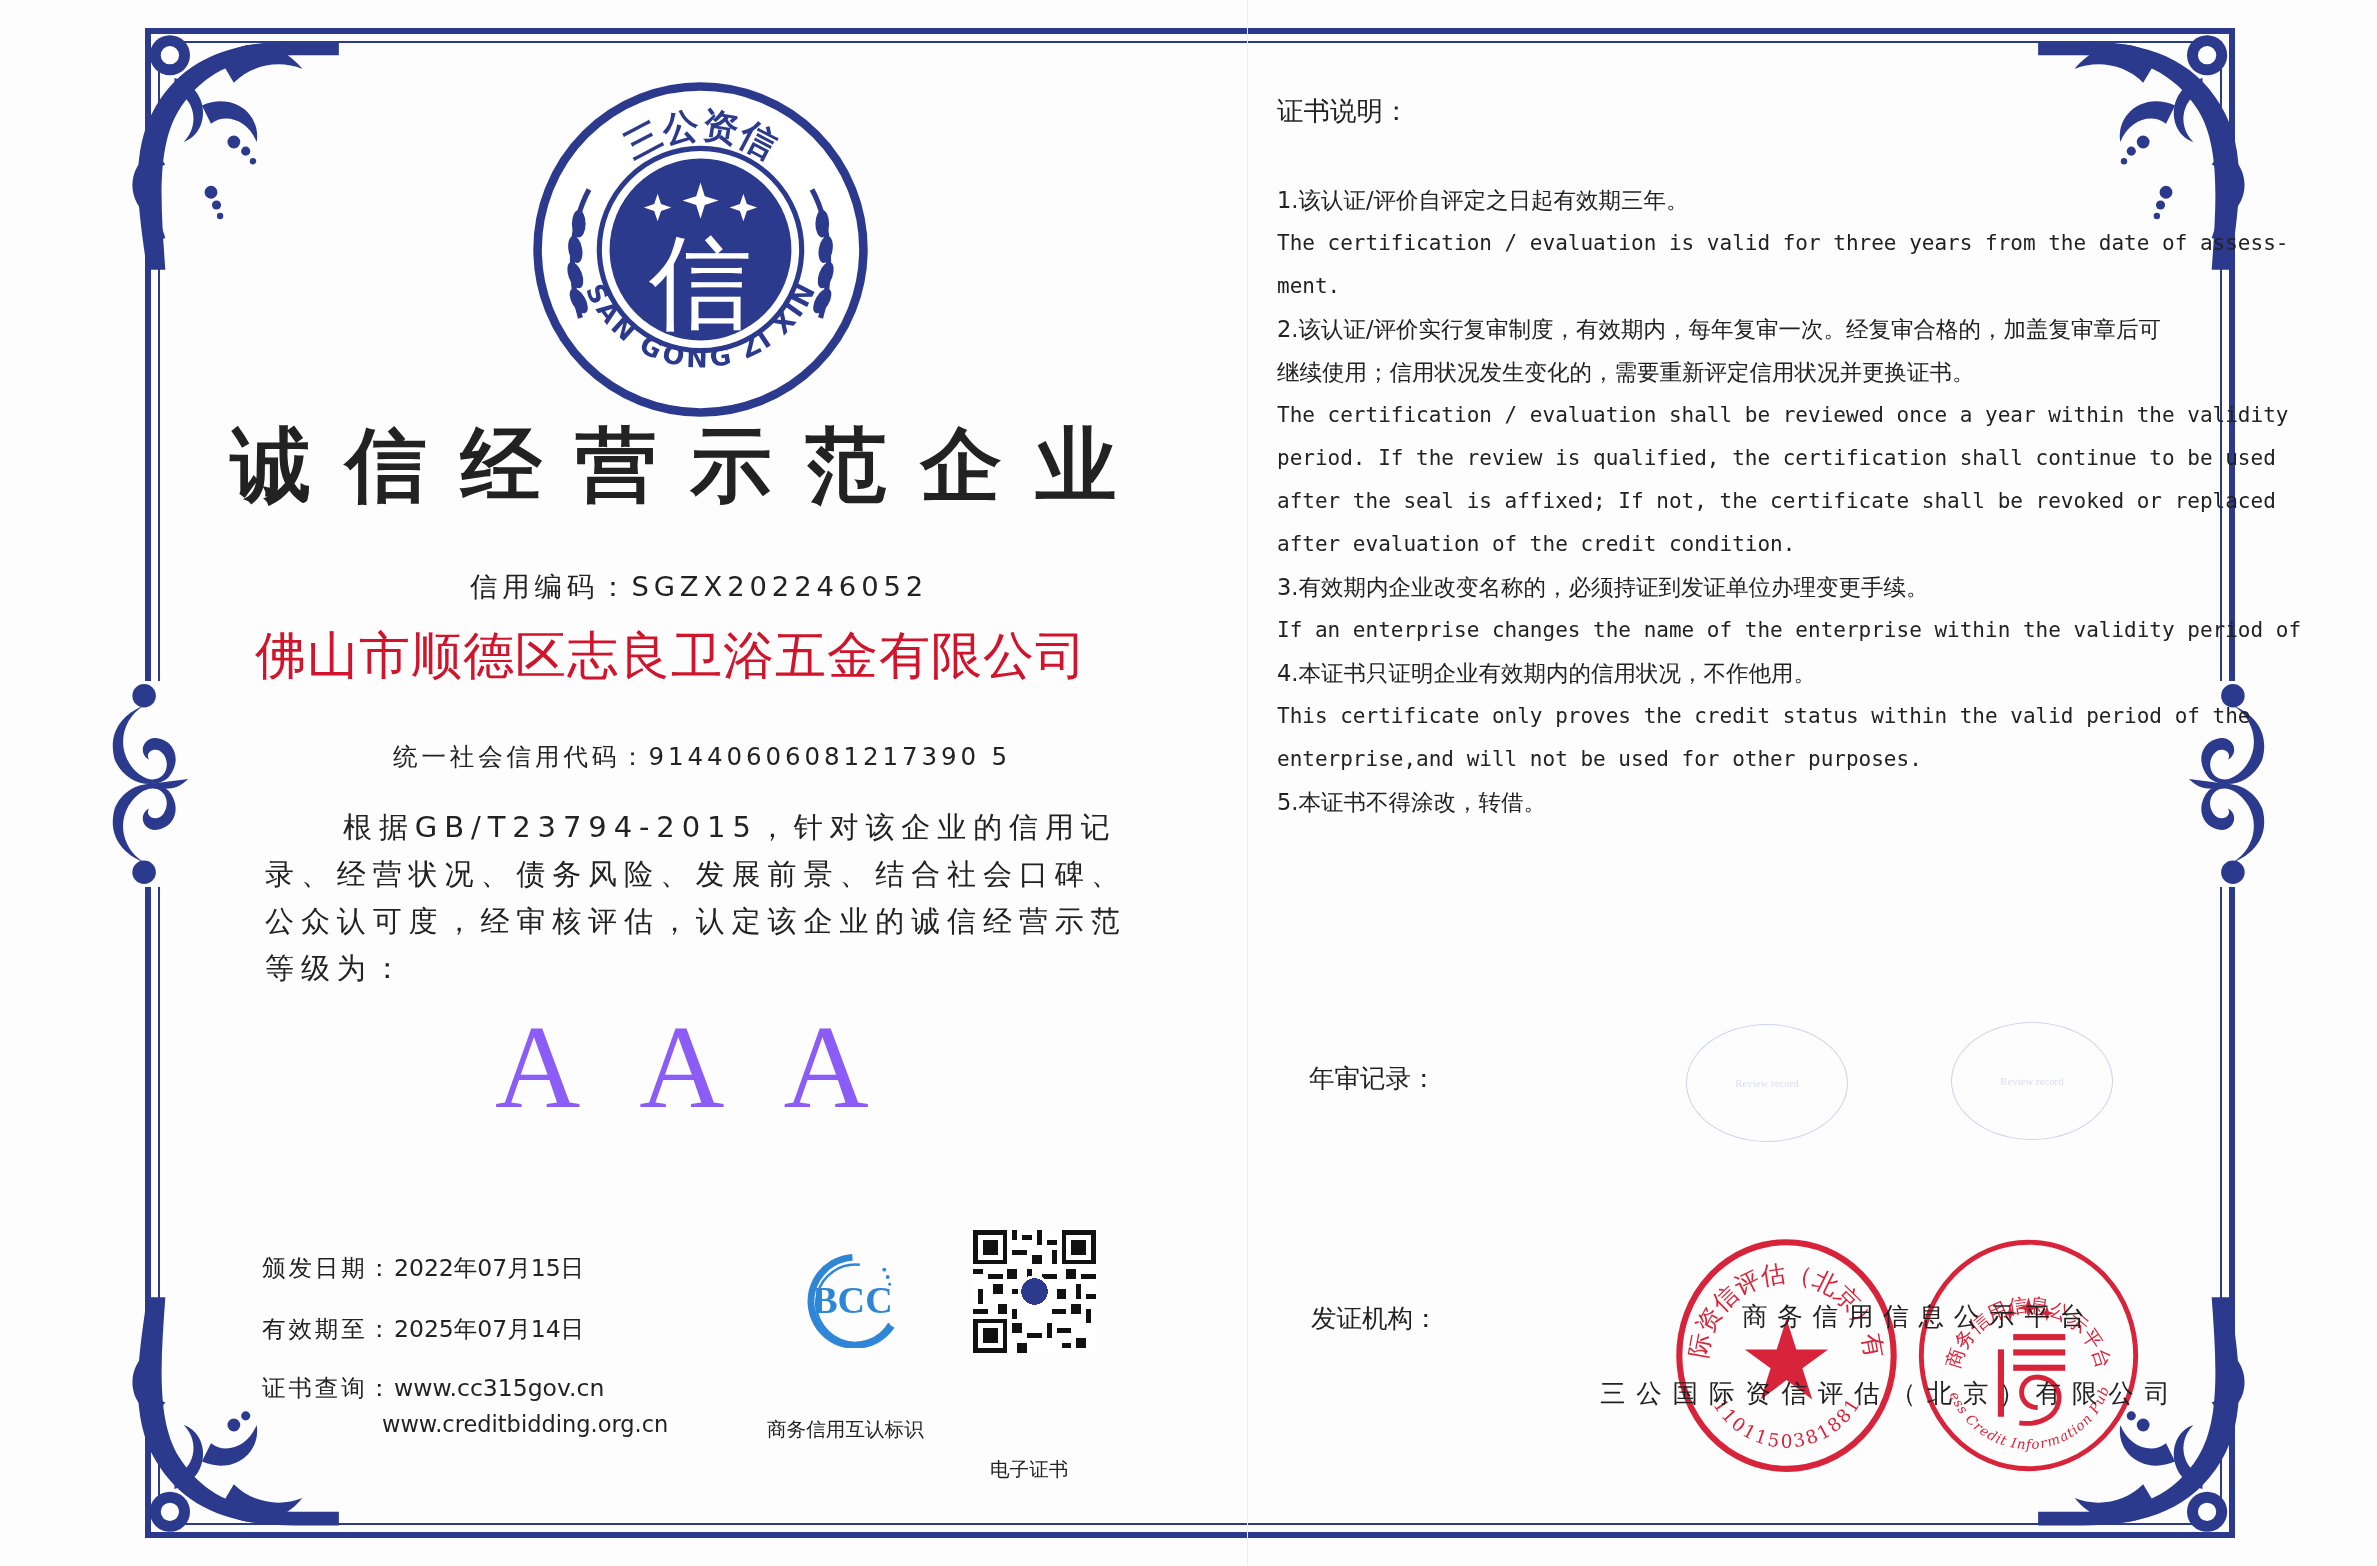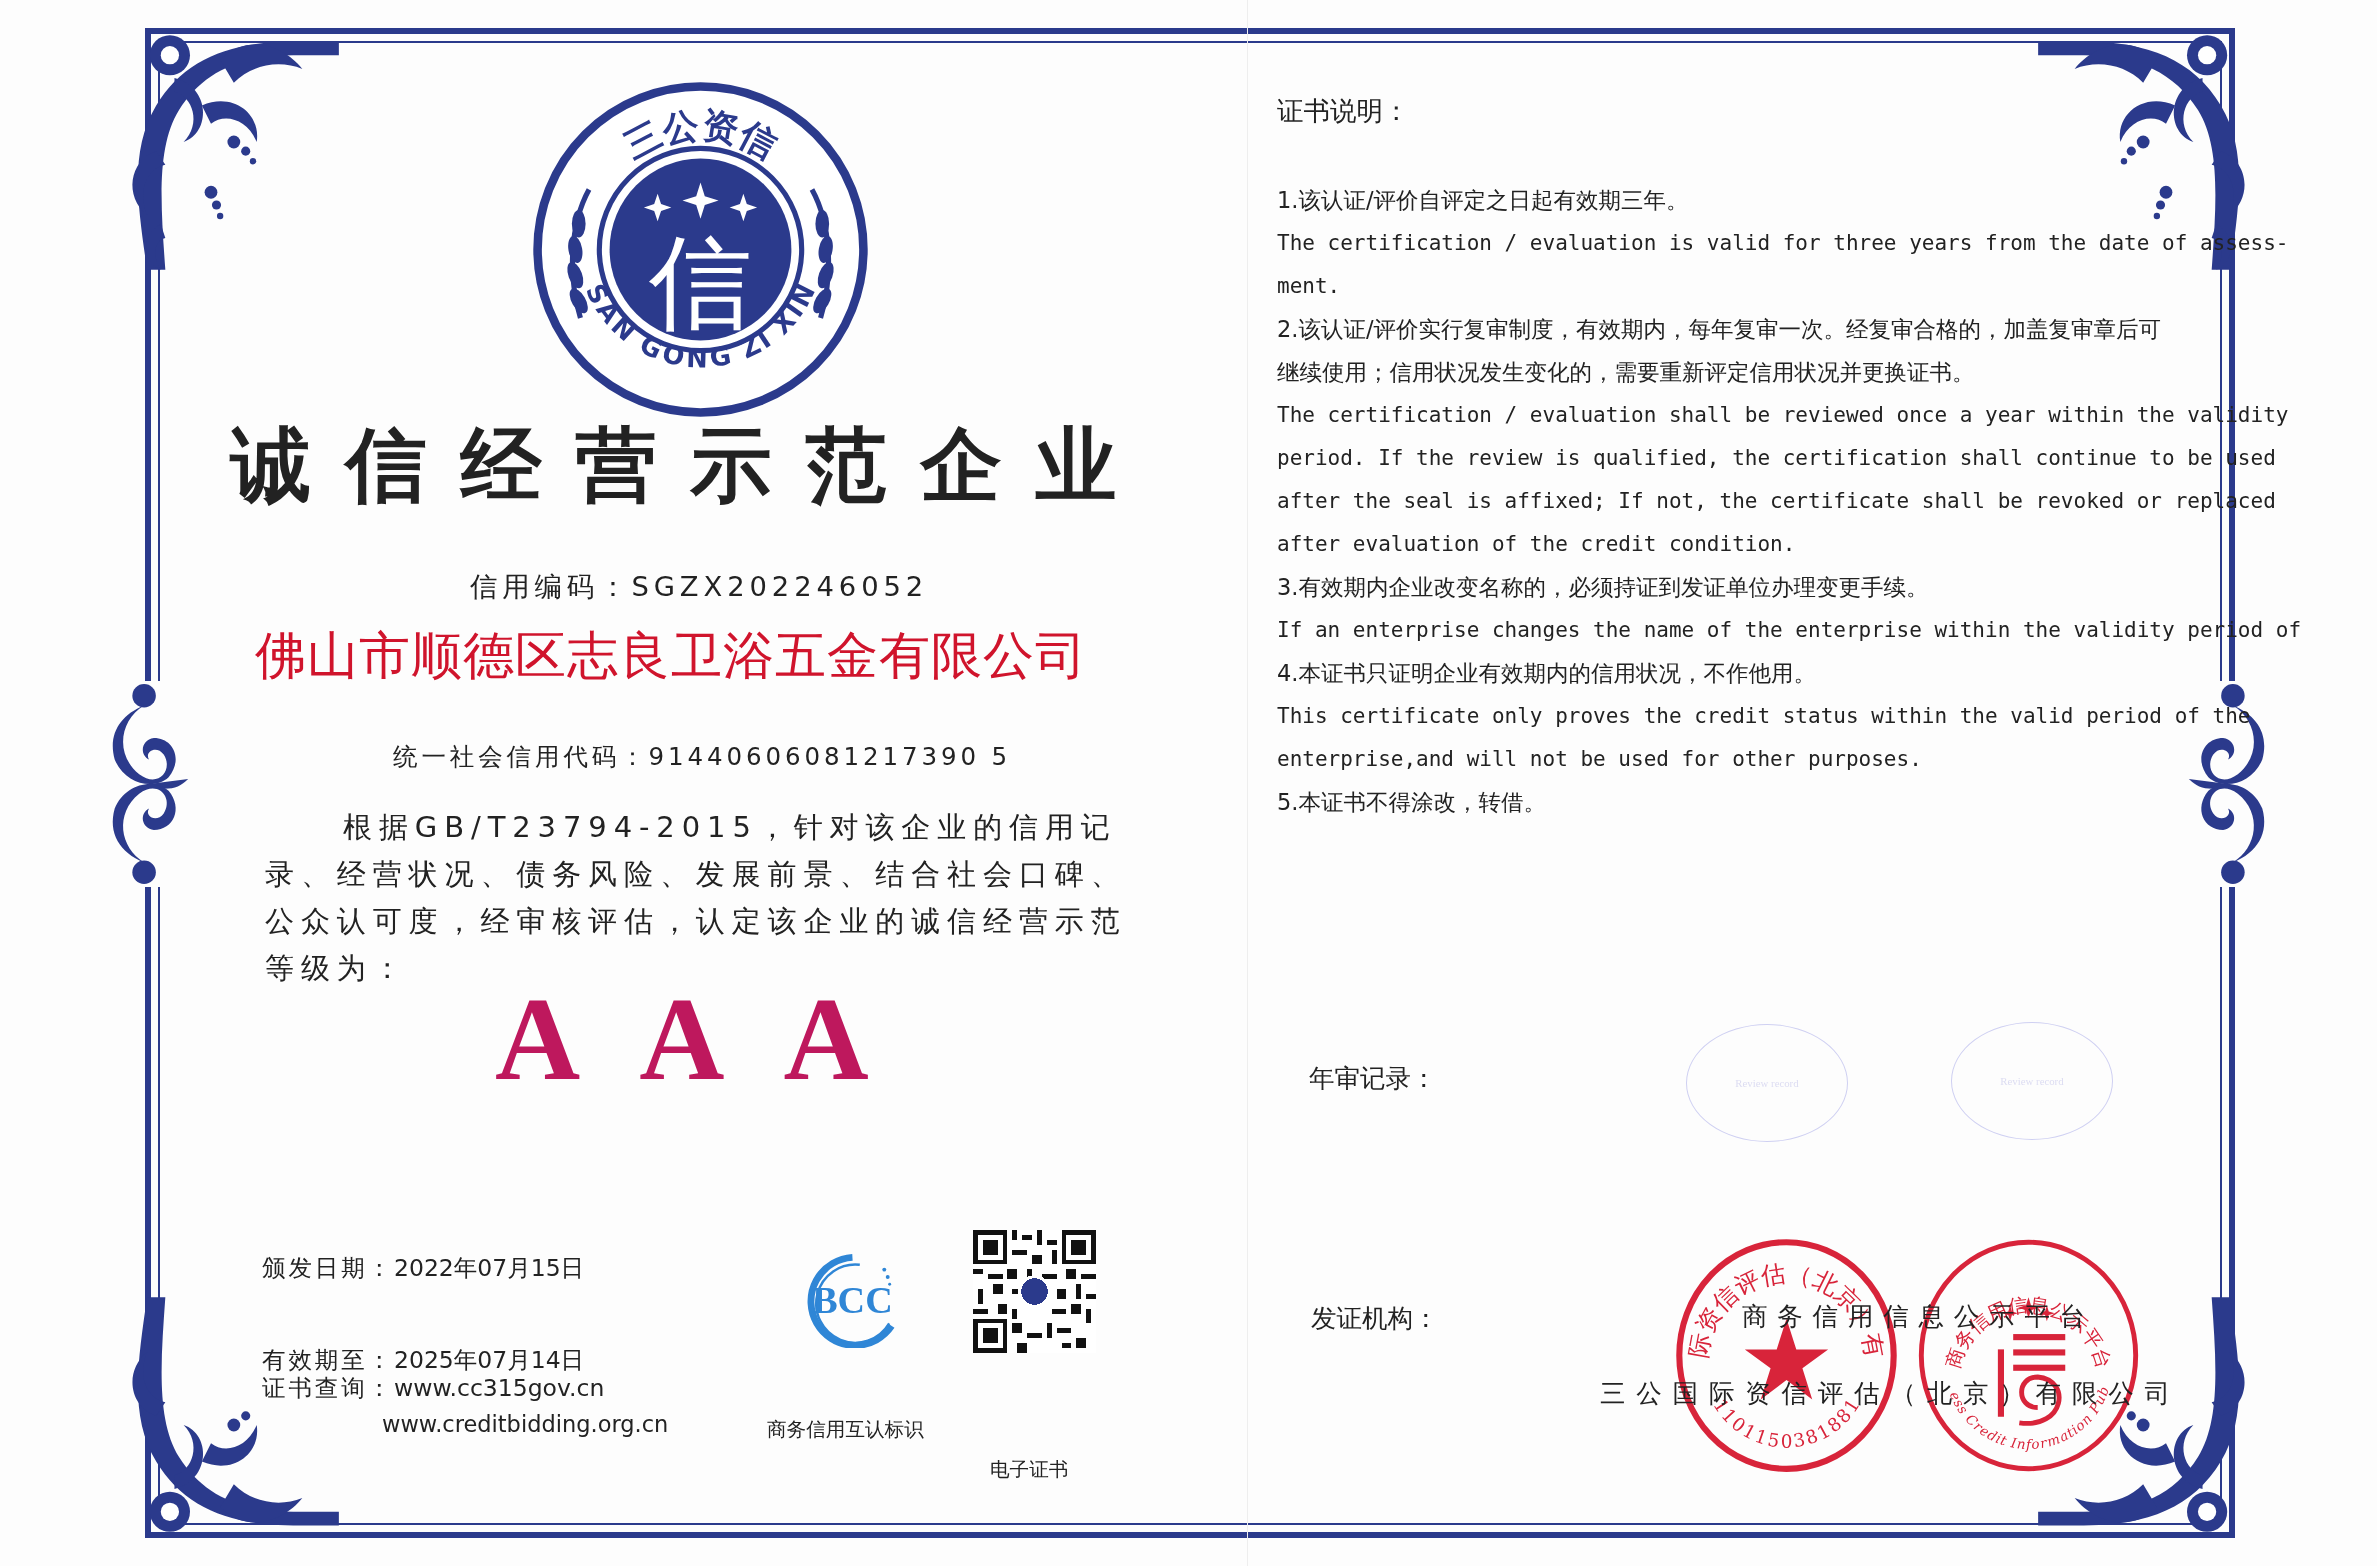--- a/index.html
+++ b/index.html
@@ -27,22 +27,22 @@
   .logo { position:absolute; left:529px; top:78px; width:343px; height:343px; }
   .logo svg { width:100%; height:100%; }
   .title { position:absolute; left:225px; top:412px; width:931px; text-align:center;
            font-family:"DejaVu Serif", "Liberation Serif", serif; font-weight:bold;
            font-size:81px; letter-spacing:34px; color:#222; }
   .credit-code { position:absolute; left:470px; top:569px; font-size:27.4px; letter-spacing:4.9px; color:#222; }
   .company { position:absolute; left:255px; top:622px; font-size:51px; color:#d0142c; letter-spacing:1px; }
   .uscc { position:absolute; left:387px; top:740px; font-size:24.5px; letter-spacing:3.9px; color:#222;margin-left:6px; }
   .body-text { position:absolute; left:265px; top:804px; width:882px; font-size:29px;
                line-height:47px; letter-spacing:6.9px; color:#222; text-indent:78px; }
-  .grade { position:absolute; left:495px; top:972px; font-family:"Liberation Serif", "DejaVu Serif", serif;
-           font-weight:bold; font-size:118px; color:#be185d; letter-spacing:59px; }
+  .grade { position:absolute; left:495px; top:1000px; font-family:"Liberation Serif", "DejaVu Serif", serif;
+           font-weight:normal; font-size:118px; color:#8b5cf6; letter-spacing:59px; }
   .meta-row { position:absolute; left:262px; font-size:23.5px; color:#222; }
   .meta-row .lbl { letter-spacing:2.9px; }
   .url2 { position:absolute; left:382px; top:1411px; font-size:22.5px; color:#222; }
   .bcc { position:absolute; left:779px; top:1250px; width:142px; height:98px; }
   .bcc svg { width:100%; height:100%; }
   .qr { position:absolute; left:973px; top:1230px; width:123px; height:123px; }
   .qr svg { width:100%; height:100%; }
   .bcc-caption { position:absolute; left:767px; top:1416px; font-size:19.6px; color:#222; }
   .qr-caption { position:absolute; left:990px; top:1416px; font-size:19.6px; color:#222;margin-top:40px; }
 
@@ -218,21 +218,21 @@
     <span>统一社会信用代码：</span><span>91440606081217390 5</span>
   </div>
 
   <div class="body-text">根据GB/T23794-2015，针对该企业的信用记录、经营状况、债务风险、发展前景、结合社会口碑、公众认可度，经审核评估，认定该企业的诚信经营示范等级为：</div>
 
   <div class="grade">AAA</div>
 
   <div class="meta-row" style="top:1252px;">
     <span class="lbl">颁发日期：</span><span>2022年07月15日</span>
   </div>
-  <div class="meta-row" style="top:1313px;margin-top:31px;">
+  <div class="meta-row" style="top:1313px;">
     <span class="lbl">有效期至：</span><span>2025年07月14日</span>
   </div>
   <div class="meta-row" style="top:1372px;">
     <span class="lbl">证书查询：</span><span>www.cc315gov.cn</span>
   </div>
   <div class="url2">www.creditbidding.org.cn</div>
 
   <div class="bcc">
     <svg viewBox="0 0 290 200">
       <path d="M150 15 A90 90 0 1 0 230 155" fill="none" stroke="#2f86d6" stroke-width="14"></path>

